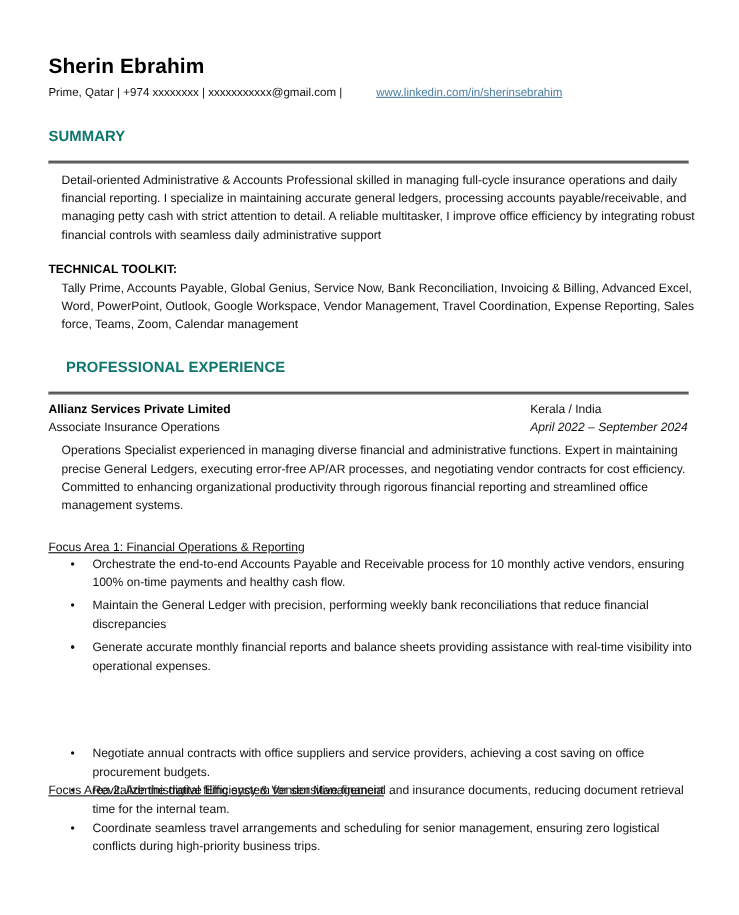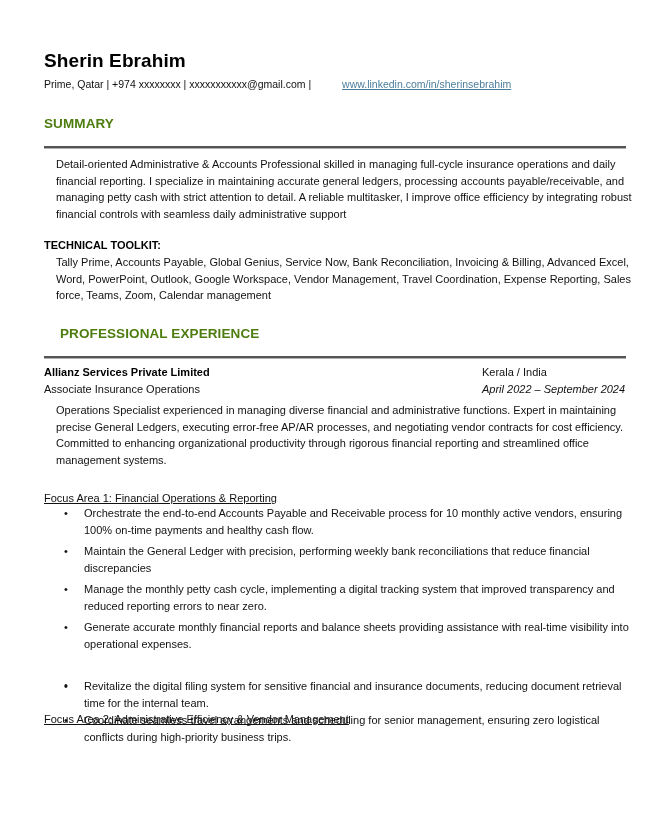--- a/index.html
+++ b/index.html
@@ -13,21 +13,21 @@
     position: absolute; top: 50px; left: 0;
     font-size: 19px; font-weight: bold; letter-spacing: 0.1px; color: #000;
   }
   .contact {
     position: absolute; top: 78px; left: 0;
     font-size: 10.5px; color: #111; white-space: nowrap;
   }
   .contact a { color: #4a7d9c; text-decoration: underline; }
   .section-title {
     position: absolute; left: 0;
-    font-size: 13.5px; font-weight: bold; color: #4d7c0f; letter-spacing: 0.1px;
+    font-size: 13.5px; font-weight: bold; color: #0f766e; letter-spacing: 0.1px;
   }
   .divider {
     position: absolute; left: 0; width: 582px; height: 2px;
     background: #555555; border-bottom: 1px solid #b0b0b0;
   }
   .para {
     position: absolute; left: 0; width: 586px;
     font-size: 11px; line-height: 16.5px; color: #111; margin-left: 12px;
   }
   .toolkit-label {
@@ -81,24 +81,24 @@
     <span class="role">Associate Insurance Operations</span>
     <span class="dates">April 2022 – September 2024</span>
   </div>
 
   <div class="para" style="top:402px;">Operations Specialist experienced in managing diverse financial and administrative functions. Expert in maintaining precise General Ledgers, executing error-free AP/AR processes, and negotiating vendor contracts for cost efficiency. Committed to enhancing organizational productivity through rigorous financial reporting and streamlined office management systems.</div>
 
   <div class="focus" style="top:492px;text-decoration:underline;">Focus Area 1: Financial Operations &amp; Reporting</div>
   <ul class="bullets fa1" style="top:505px;">
     <li><span class="dot">•</span><span>Orchestrate the end-to-end Accounts Payable and Receivable process for 10 monthly active vendors, ensuring 100% on-time payments and healthy cash flow.</span></li>
     <li><span class="dot">•</span><span>Maintain the General Ledger with precision, performing weekly bank reconciliations that reduce financial discrepancies</span></li>
-    <li><span class="dot">•</span><span>Manage the monthly petty cash cycle, implementing a digital tracking system that improved transparency and reduced reporting errors to near zero.</span></li>
+    <li><span class="dot">•</span></li>
     <li><span class="dot">•</span><span>Generate accurate monthly financial reports and balance sheets providing assistance with real-time visibility into operational expenses.</span></li>
   </ul>
 
   <div class="focus" style="top:665px;margin-top:48px;">Focus Area 2: Administrative Efficiency &amp; Vendor Management</div>
   <ul class="bullets fa2" style="top:677px;">
-    <li><span class="dot">•</span></li>
+    <li><span class="dot">•</span><span>Negotiate annual contracts with office suppliers and service providers, achieving a cost saving on office procurement budgets.</span></li>
     <li><span class="dot">•</span><span>Revitalize the digital filing system for sensitive financial and insurance documents, reducing document retrieval time for the internal team.</span></li>
     <li><span class="dot">•</span><span>Coordinate seamless travel arrangements and scheduling for senior management, ensuring zero logistical conflicts during high-priority business trips.</span></li>
   </ul>
 
 </div>
 
 </body></html>

